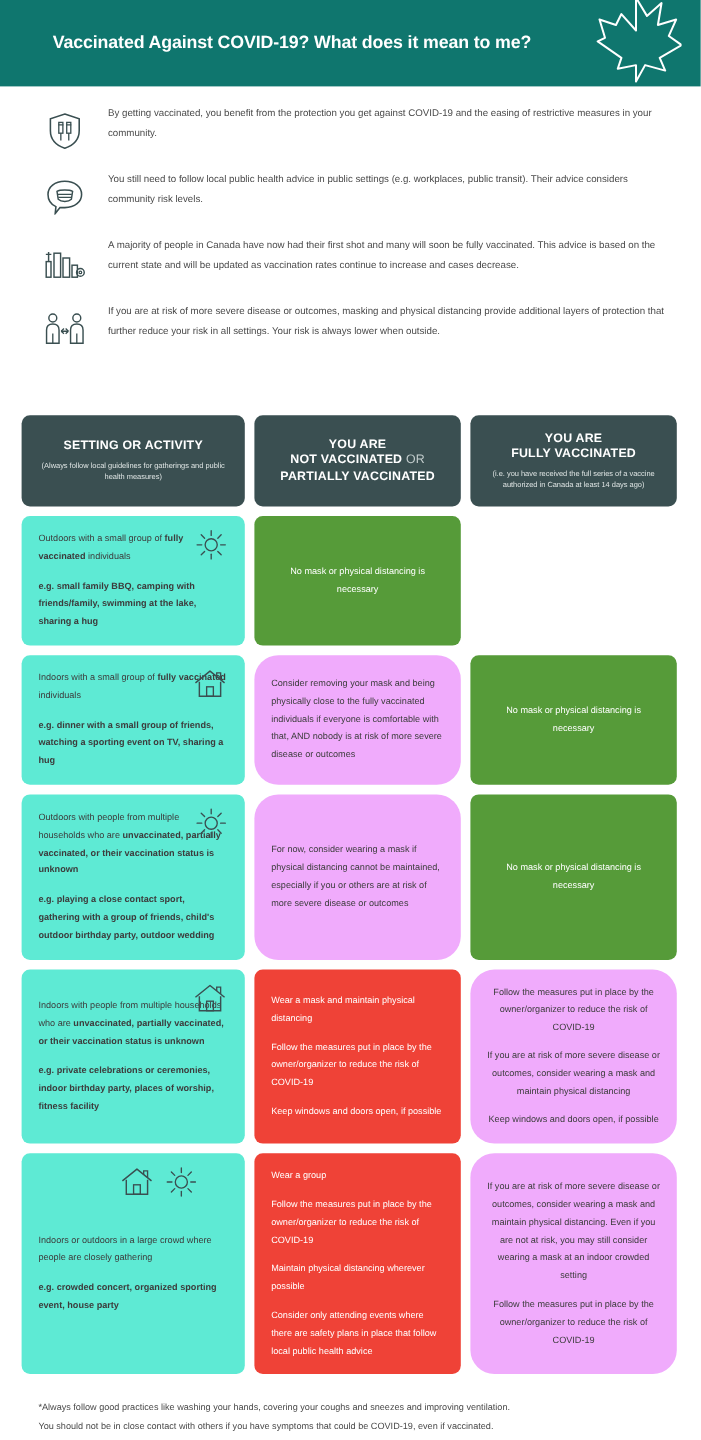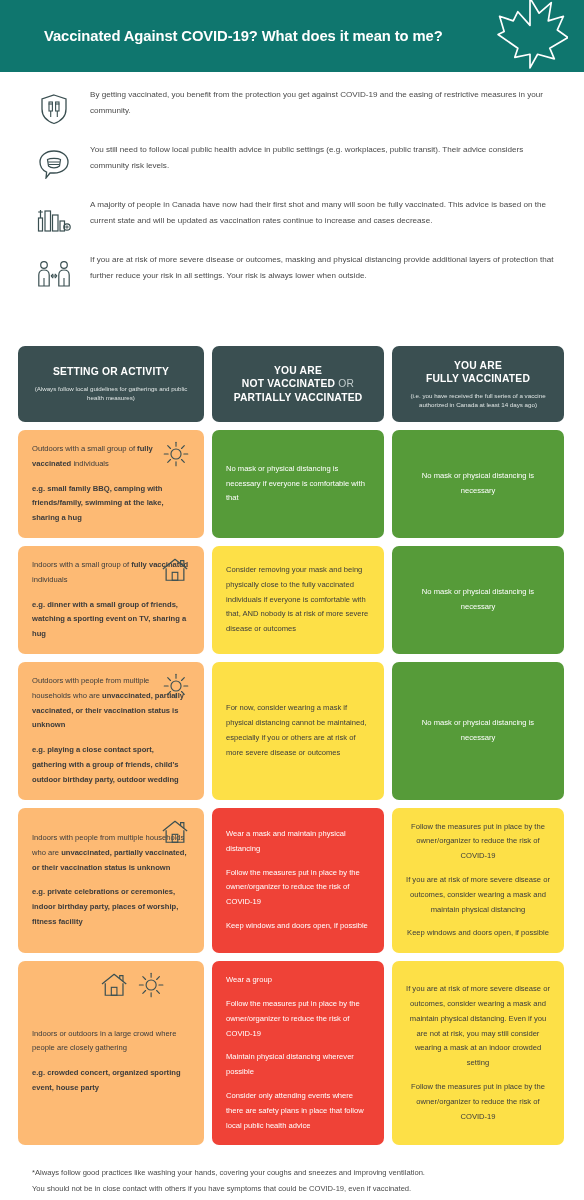--- a/index.html
+++ b/index.html
@@ -102,23 +102,23 @@
   }
   .hcell .hsub {
     font-size: 6.2px;
     line-height: 1.5;
     margin-top: 5px;
     color: #dfe5e4;
     font-weight: normal;
   }
 
   
-  .beige { background: #fdba74; color: #3c3c3c; }
+  .beige { background: #5eead4; color: #3c3c3c; }
   .green { background: #569b39; color: #ffffff; }
-  .orange{ background: #fde047; color: #3c3c3c; }
+  .orange{ background: #f0abfc; color: #3c3c3c; border-radius: 20px; }
   .red   { background: #ef4237; color: #ffffff; }
 
   .cell-inner {
     padding: 12px 14px;
     font-size: 7.6px;
     line-height: 1.95;
   }
   .cell-inner p { margin-bottom: 9px; }
   .cell-inner p:last-child { margin-bottom: 0; }
 
@@ -314,25 +314,20 @@
             <line x1="23.9" y1="6.1" x2="20.9" y2="9.1"></line>
               <line x1="9.1" y1="20.9" x2="6.1" y2="23.9"></line>
           </g>
         </svg>
       </div>
       <div class="setting-body">
         <div class="desc"><span>Outdoors with a small group of </span><b>fully vaccinated</b><span> individuals</span></div>
         <div class="eg">e.g. small family BBQ, camping with friends/family, swimming at the lake, sharing a hug</div>
       </div>
     </div>
-    <div class="cell green col-nv vcenter">
-      <div class="cell-inner">
-          <p>No mask or physical distancing is necessary if everyone is comfortable with that</p>
-        </div>
-    </div>
     <div class="cell green col-fv vcenter">
       <div class="cell-inner">
           <p>No mask or physical distancing is necessary</p>
         </div>
     </div>
   </div>
 
   <div class="trow">
     <div class="cell beige col-setting">
       <div class="cell-icons ic-tr">

